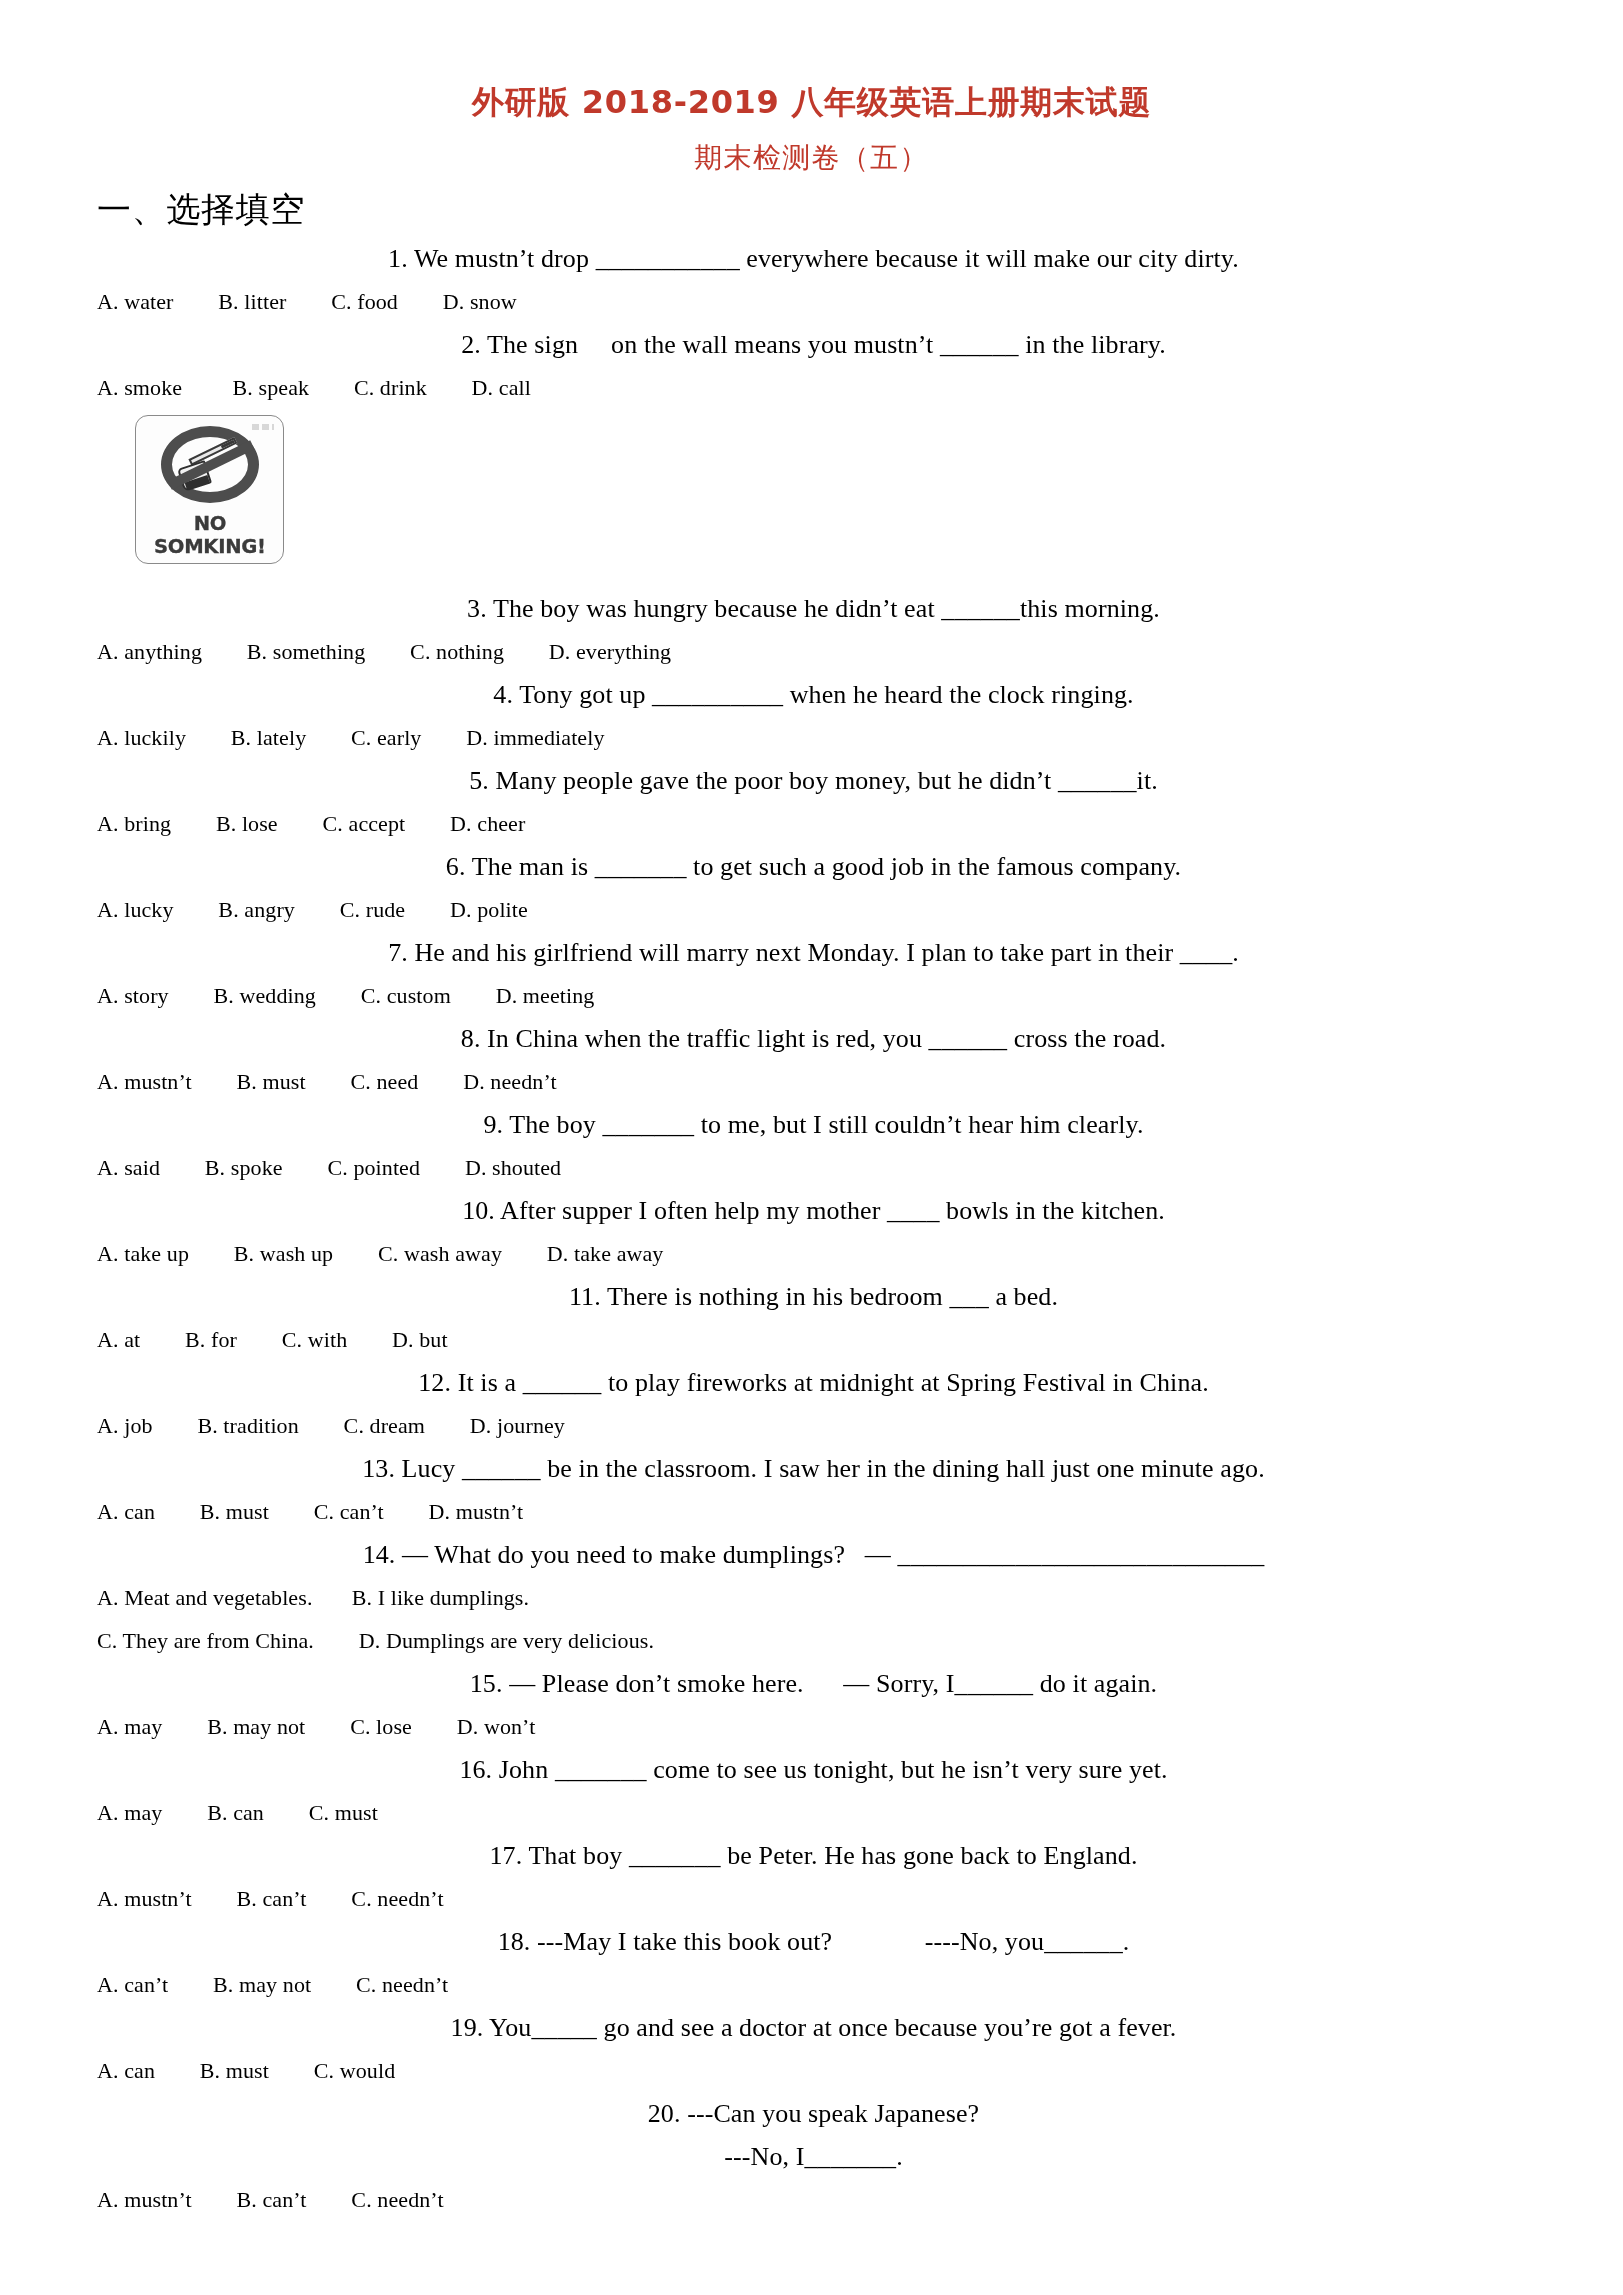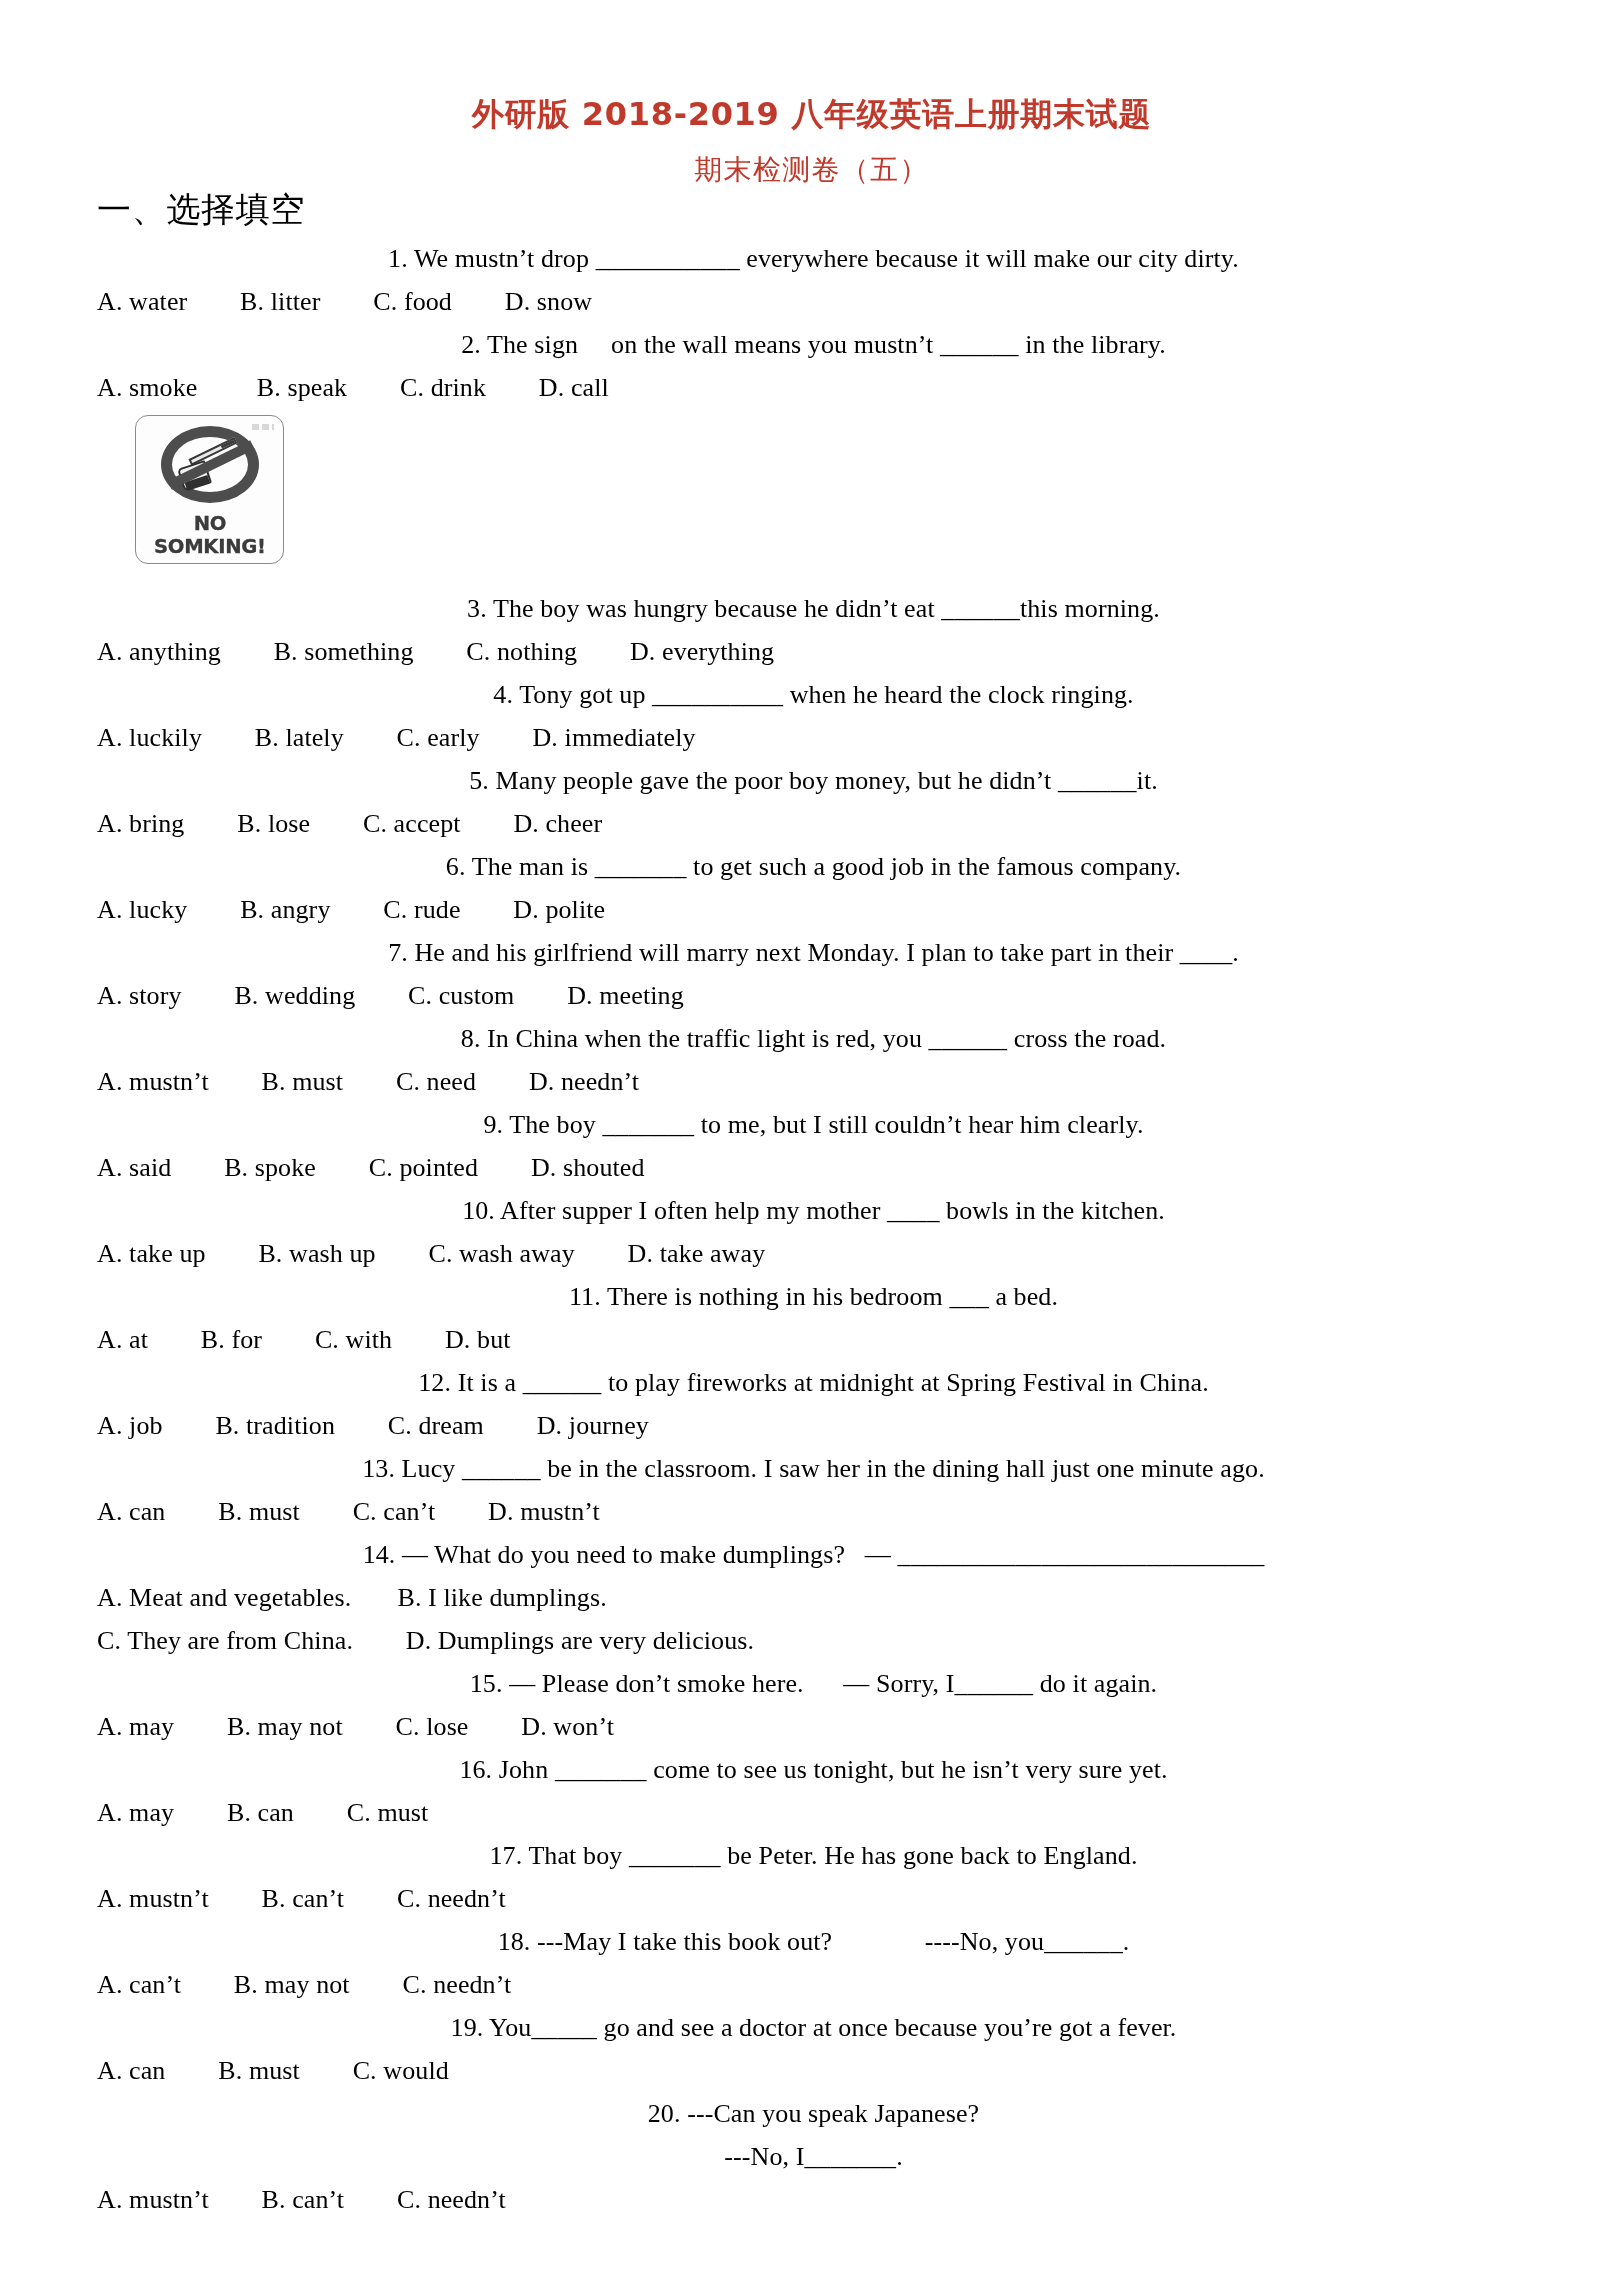--- a/index.html
+++ b/index.html
@@ -31,21 +31,21 @@
     text-align: center;
     padding-top: 84px;
   }
   .doc-title {
     color: #c0392b;
     font-family: "DejaVu Sans", "Liberation Sans", sans-serif;
     font-weight: bold;
     font-size: 32px;
     letter-spacing: 0.7px;
     line-height: 1.18;
-    margin: 12px;
+    margin: 0;
   }
   .doc-subtitle {
     color: #c0392b;
     font-family: "Liberation Serif", "DejaVu Serif", serif;
     font-weight: normal;
     font-size: 28px;
     line-height: 1.25;
     margin: 18px 0 0 0;
     letter-spacing: 1.3px;
   }
@@ -70,21 +70,21 @@
   .qline {
     font-size: 26px;
     line-height: 43px;
     white-space: pre-wrap;
     margin: 0;
     letter-spacing: 0.1px;
     text-align: center;
   }
 
   .opts {
-    font-size: 26px;
+    font-size: 22px;
     line-height: 43px;
     white-space: pre-wrap;
     margin: 0;
     letter-spacing: 0.1px;
   }
 
   
   .sign-wrap {
     margin: 6.5px 0 7.9px 14.4px;
     height: 164px;

